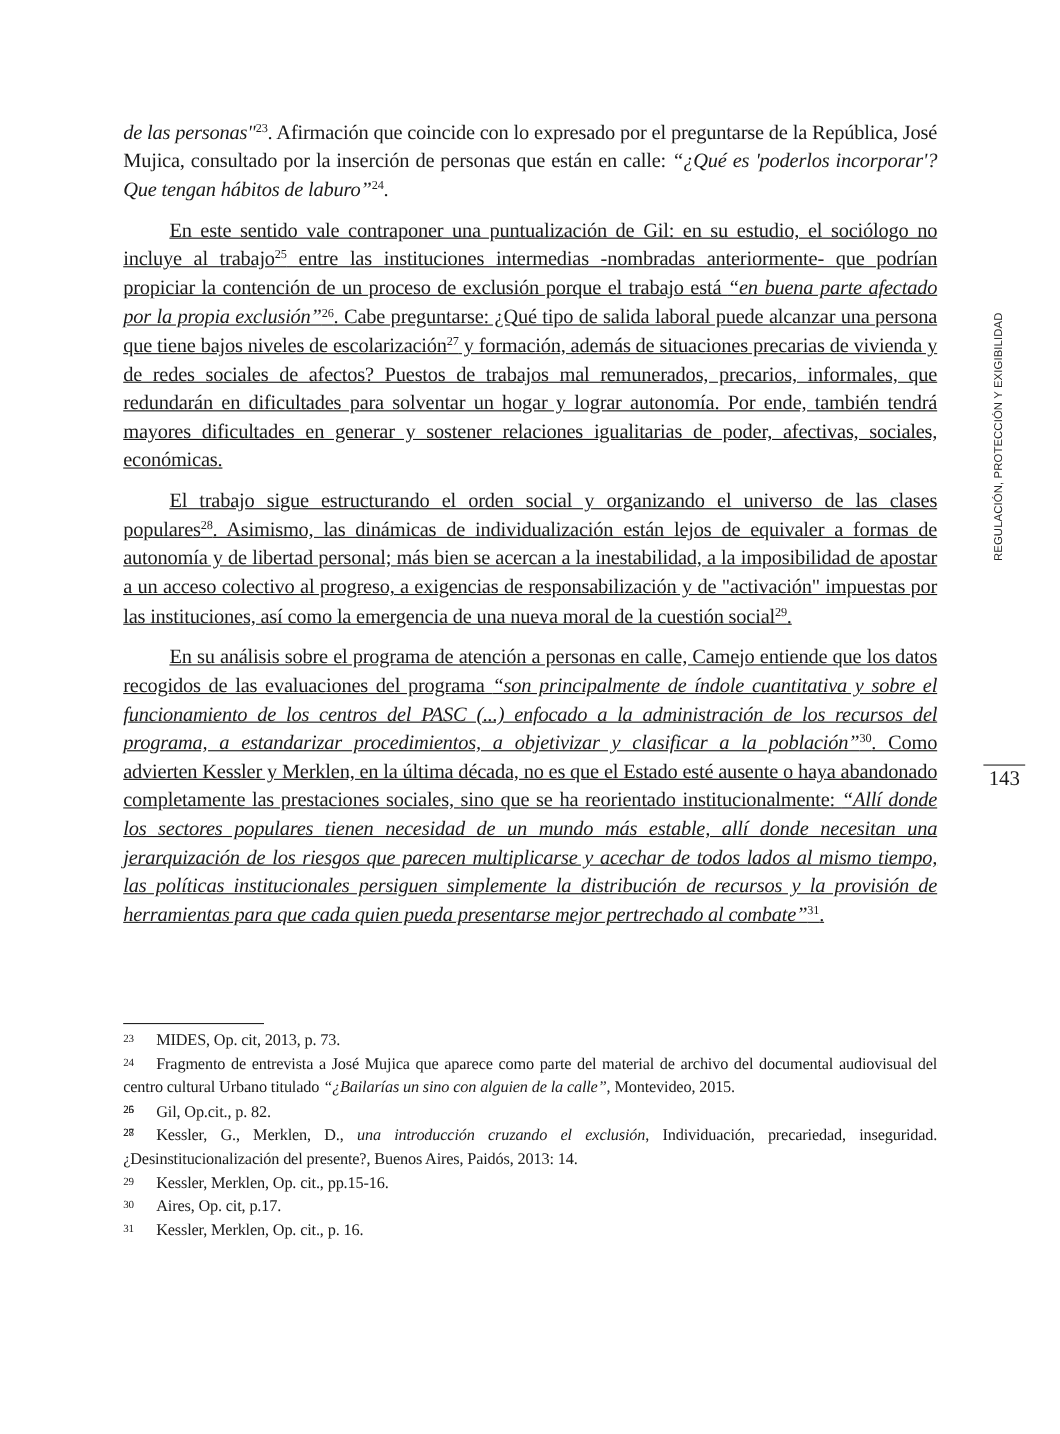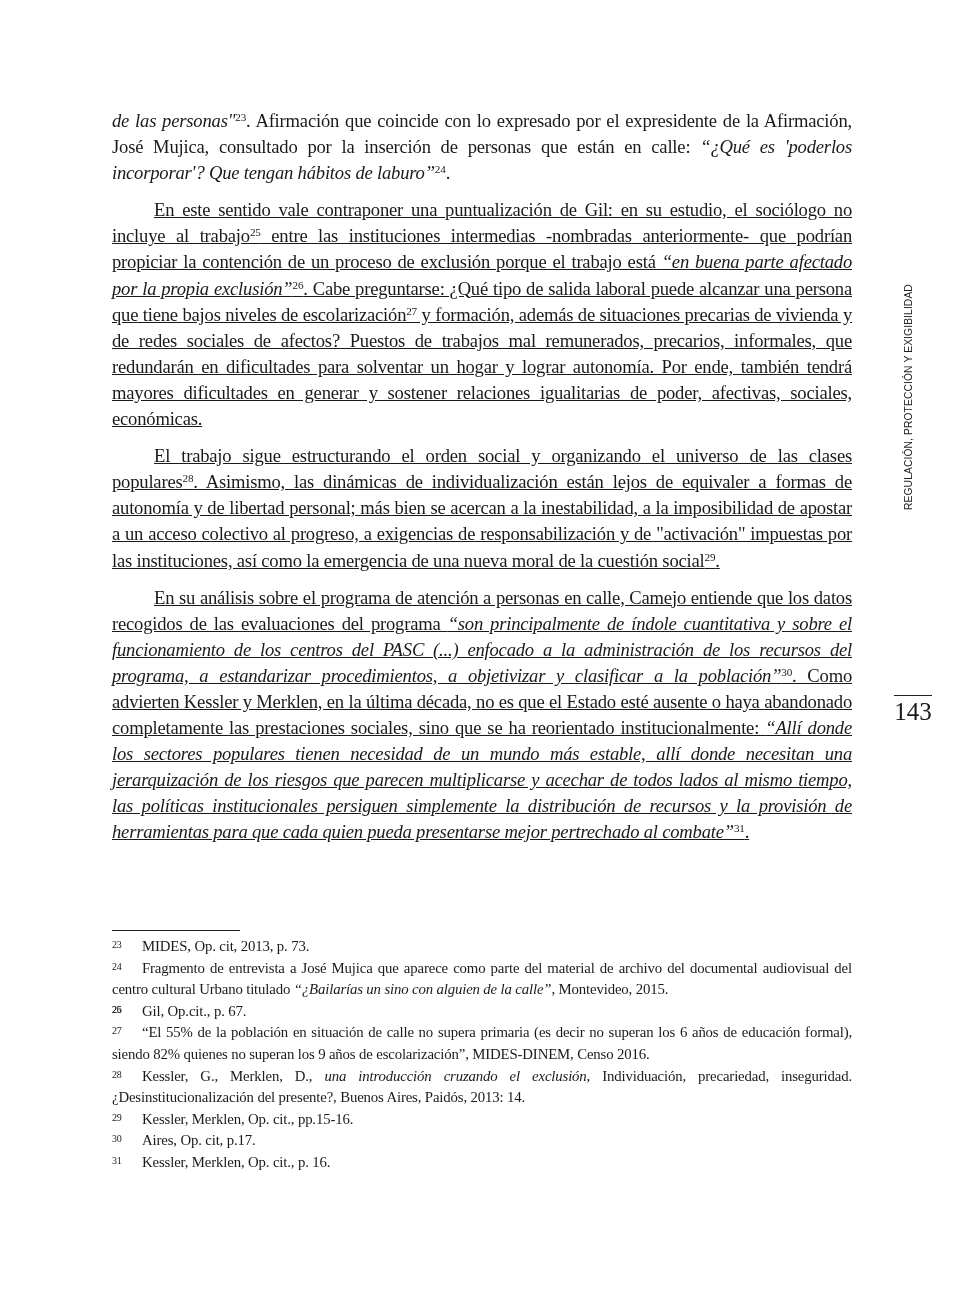--- a/index.html
+++ b/index.html
@@ -19,43 +19,43 @@
                  letter-spacing: -0.15px; }
     .fn { position: relative; text-indent: 30px; margin: 0; }
     .fn-num { position: absolute; left: 0; top: -2px; font-size: 10px; text-indent: 0; }
     .side-title { position: absolute; left: 903px; top: 510px; transform-origin: 0 0;
                   transform: rotate(-90deg);
                   font-family: "Liberation Sans", "DejaVu Sans", sans-serif;
                   font-size: 10.3px; letter-spacing: 0.1px; color: #222; white-space: nowrap;
                   width: 265px; }
     .page-number { position: absolute; left: 894px; top: 695px; width: 38px;
                    border-top: 1.3px solid #222; text-align: center;
-                   font-size: 25px; padding-top: 2px; }
+                   font-size: 19px; padding-top: 2px; }
   </style>
 </head>
 <body>
 
 <div class="body-text">
-  <p><i>de las personas"</i><sup>23</sup><span>. Afirmación que coincide con lo expresado por el expresidente de la Afirmación, José Mujica, consultado por la inserción de personas que están en calle: </span><i>“¿Qué es 'poderlos incorporar'? Que tengan hábitos de laburo”</i><sup>24</sup><span>.</span></p>
+  <p><i>de las personas"</i><sup>23</sup><span>. Afirmación que coincide con lo expresado por el preguntarse de la República, José Mujica, consultado por la inserción de personas que están en calle: </span><i>“¿Qué es 'poderlos incorporar'? Que tengan hábitos de laburo”</i><sup>24</sup><span>.</span></p>
 
   <p class="indent"><span>En este sentido vale contraponer una puntualización de Gil: en su estudio, el sociólogo no incluye al trabajo</span><sup>25</sup><span> entre las instituciones intermedias -nombradas anteriormente- que podrían propiciar la contención de un proceso de exclusión porque el trabajo está </span><i>“en buena parte afectado por la propia exclusión”</i><sup>26</sup><span>. Cabe preguntarse: ¿Qué tipo de salida laboral puede alcanzar una persona que tiene bajos niveles de escolarización</span><sup>27</sup><span> y formación, además de situaciones precarias de vivienda y de redes sociales de afectos? Puestos de trabajos mal remunerados, precarios, informales, que redundarán en dificultades para solventar un hogar y lograr autonomía. Por ende, también tendrá mayores dificultades en generar y sostener relaciones igualitarias de poder, afectivas, sociales, económicas.</span></p>
 
   <p class="indent"><span>El trabajo sigue estructurando el orden social y organizando el universo de las clases populares</span><sup>28</sup><span>. Asimismo, las dinámicas de individualización están lejos de equivaler a formas de autonomía y de libertad personal; más bien se acercan a la inestabilidad, a la imposibilidad de apostar a un acceso colectivo al progreso, a exigencias de responsabilización y de "activación" impuestas por las instituciones, así como la emergencia de una nueva moral de la cuestión social</span><sup>29</sup><span>.</span></p>
 
   <p class="indent"><span>En su análisis sobre el programa de atención a personas en calle, Camejo entiende que los datos recogidos de las evaluaciones del programa </span><i>“son principalmente de índole cuantitativa y sobre el funcionamiento de los centros del PASC (...) enfocado a la administración de los recursos del programa, a estandarizar procedimientos, a objetivizar y clasificar a la población”</i><sup>30</sup><span>. Como advierten Kessler y Merklen, en la última década, no es que el Estado esté ausente o haya abandonado completamente las prestaciones sociales, sino que se ha reorientado institucionalmente: </span><i>“Allí donde los sectores populares tienen necesidad de un mundo más estable, allí donde necesitan una jerarquización de los riesgos que parecen multiplicarse y acechar de todos lados al mismo tiempo, las políticas institucionales persiguen simplemente la distribución de recursos y la provisión de herramientas para que cada quien pueda presentarse mejor pertrechado al combate”</i><sup>31</sup><span>.</span></p>
 </div>
 
 <div class="fn-rule"></div>
 
 <div class="footnotes">
   <p class="fn"><span class="fn-num">23</span><span>MIDES, Op. cit, 2013, p. 73.</span></p>
   <p class="fn"><span class="fn-num">24</span><span>Fragmento de entrevista a José Mujica que aparece como parte del material de archivo del documental audiovisual del centro cultural Urbano titulado </span><i>“¿Bailarías un sino con alguien de la calle”</i><span>, Montevideo, 2015.</span></p>
   <p class="fn"><span class="fn-num">25</span></p>
-  <p class="fn"><span class="fn-num">26</span><span>Gil, Op.cit., p. 67.</span></p>
-  <p class="fn"><span class="fn-num">27</span><span>“El 55% de la población en situación de calle no supera primaria (es decir no superan los 6 años de educación formal), siendo 82% quienes no superan los 9 años de escolarización”, MIDES-DINEM, Censo 2016.</span></p>
+  <p class="fn"><span class="fn-num">26</span><span>Gil, Op.cit., p. 82.</span></p>
+  <p class="fn"><span class="fn-num">27</span></p>
   <p class="fn"><span class="fn-num">28</span><span>Kessler, G., Merklen, D., </span><i>una introducción cruzando el exclusión</i><span>, Individuación, precariedad, inseguridad. ¿Desinstitucionalización del presente?, Buenos Aires, Paidós, 2013: 14.</span></p>
   <p class="fn"><span class="fn-num">29</span><span>Kessler, Merklen, Op. cit., pp.15-16.</span></p>
   <p class="fn"><span class="fn-num">30</span><span>Aires, Op. cit, p.17.</span></p>
   <p class="fn"><span class="fn-num">31</span><span>Kessler, Merklen, Op. cit., p. 16.</span></p>
 </div>
 
 <div class="side-title">REGULACIÓN, PROTECCIÓN Y EXIGIBILIDAD</div>
 <div class="page-number">143</div>
 
 </body></html>

